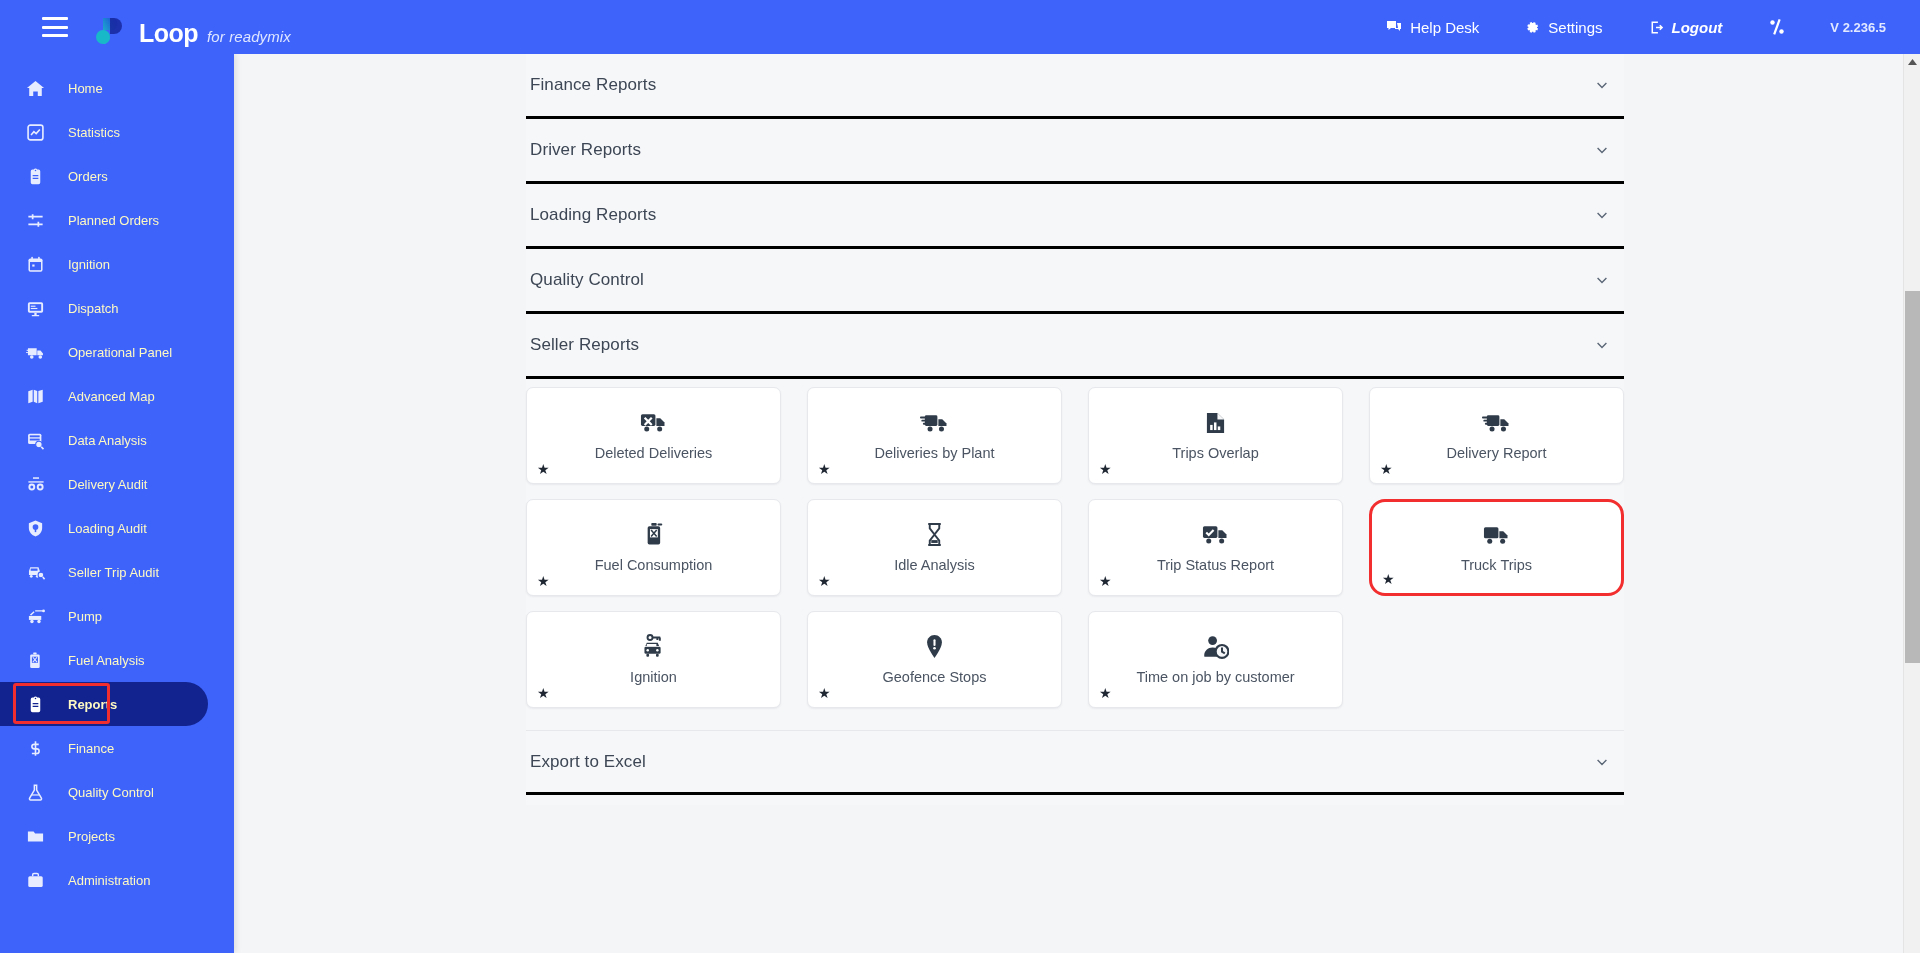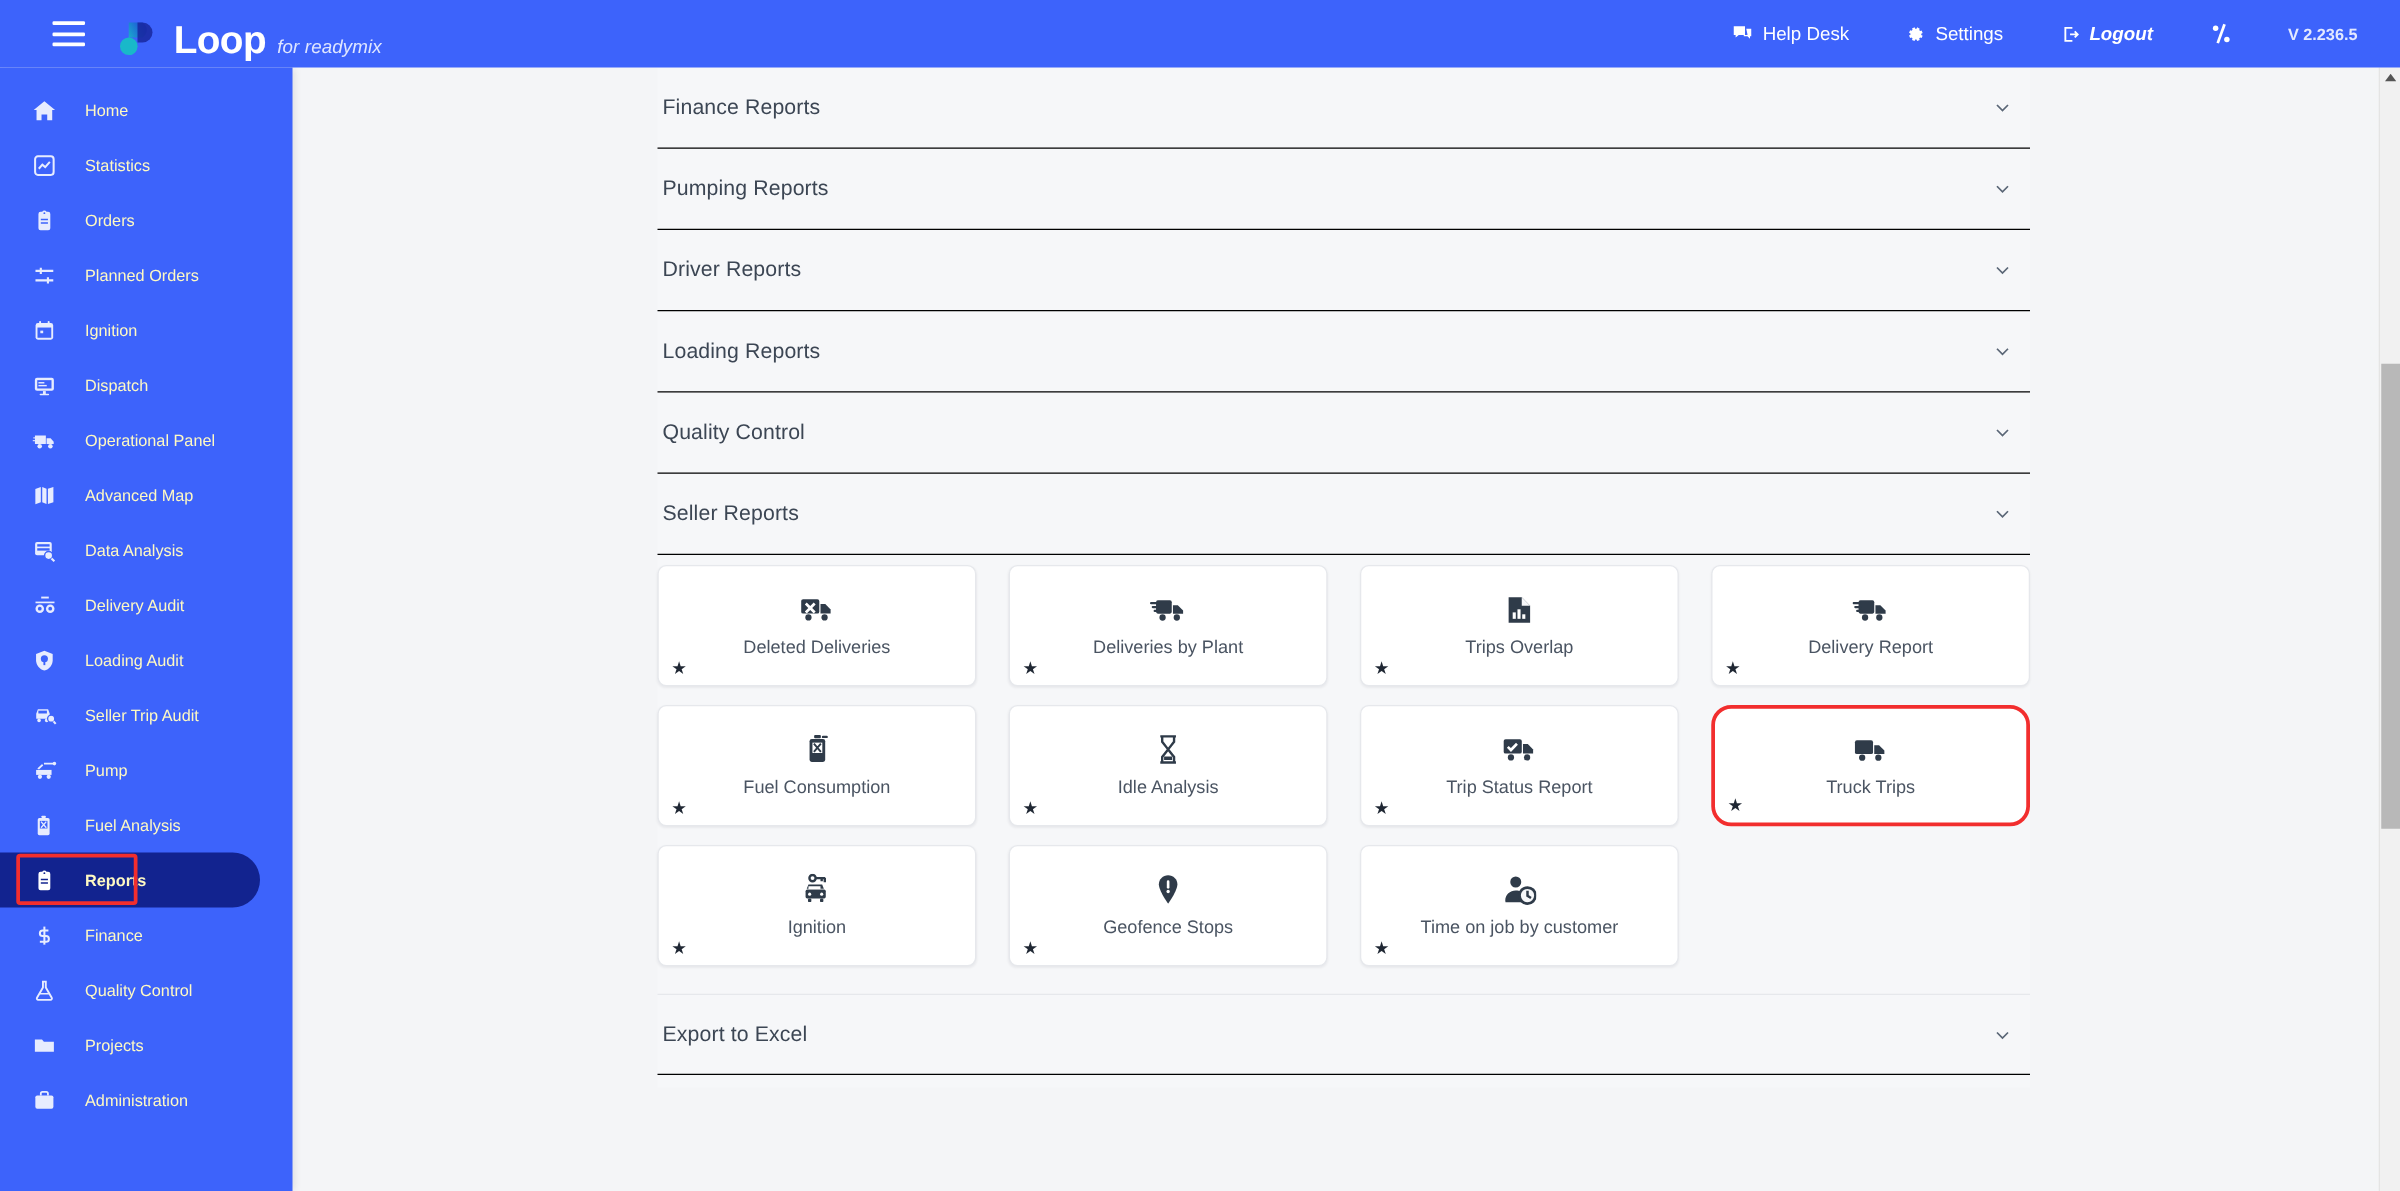--- a/index.html
+++ b/index.html
@@ -22,21 +22,21 @@
     width: 26px; height: 20px;
     margin-left: 42px; margin-right: 28px;
     display: flex; flex-direction: column; justify-content: space-between;
     cursor: pointer;
   }
   .hamburger span { display:block; height: 3px; width: 100%; background: #fff; border-radius: 1px; }
 
   .brand { display: flex; align-items: baseline; gap: 9px; }
   .brand-mark { width: 34px; height: 34px; position: relative; top: 6px; }
   .brand-name {
-    font-size: 31px; font-weight: 700; color: #ffffff;
+    font-size: 25px; font-weight: 700; color: #ffffff;
     letter-spacing: -0.5px; line-height: 1;
   }
   .brand-sub {
     font-size: 15px; font-style: italic; color: #dfe6ff;
     font-weight: 400; letter-spacing: 0.1px;
   }
 
   .topbar-right {
     margin-left: auto; display: flex; align-items: center;
     margin-right: 34px; color: #ffffff;
@@ -101,21 +101,21 @@
     position: absolute;
     left: 292px; top: 0px;
     width: 1098px;
     background: #f6f7f9;
     padding-bottom: 10px;
   }
 
   .acc-row {
     height: 65px;
     display: flex; align-items: center; justify-content: space-between;
-    border-bottom: 1px solid #000000;
+    border-bottom: 3px solid #000000;
     padding: 0 14px 0 4px;
     cursor: pointer;
   }
   .acc-title { font-size: 17px; color: #3c4654; letter-spacing: 0.1px; }
   .chev { color: #5a6676; display: inline-flex; }
 
   .acc-row.open { border-bottom: none; }
 
   
   .cards {
@@ -464,28 +464,20 @@
 
     <div class="acc-row">
       <span class="acc-title">Finance Reports</span>
       <span class="chev">
         <svg width="16" height="16" viewBox="0 0 16 16" fill="none" stroke="currentColor" stroke-width="1.4">
             <path d="M3.6 6 8 10.4 12.4 6"></path>
           </svg>
       </span>
     </div>
 
-    <div class="acc-row">
-      <span class="acc-title">Pumping Reports</span>
-      <span class="chev">
-        <svg width="16" height="16" viewBox="0 0 16 16" fill="none" stroke="currentColor" stroke-width="1.4">
-            <path d="M3.6 6 8 10.4 12.4 6"></path>
-          </svg>
-      </span>
-    </div>
 
     <div class="acc-row">
       <span class="acc-title">Driver Reports</span>
       <span class="chev">
         <svg width="16" height="16" viewBox="0 0 16 16" fill="none" stroke="currentColor" stroke-width="1.4">
             <path d="M3.6 6 8 10.4 12.4 6"></path>
           </svg>
       </span>
     </div>
 

